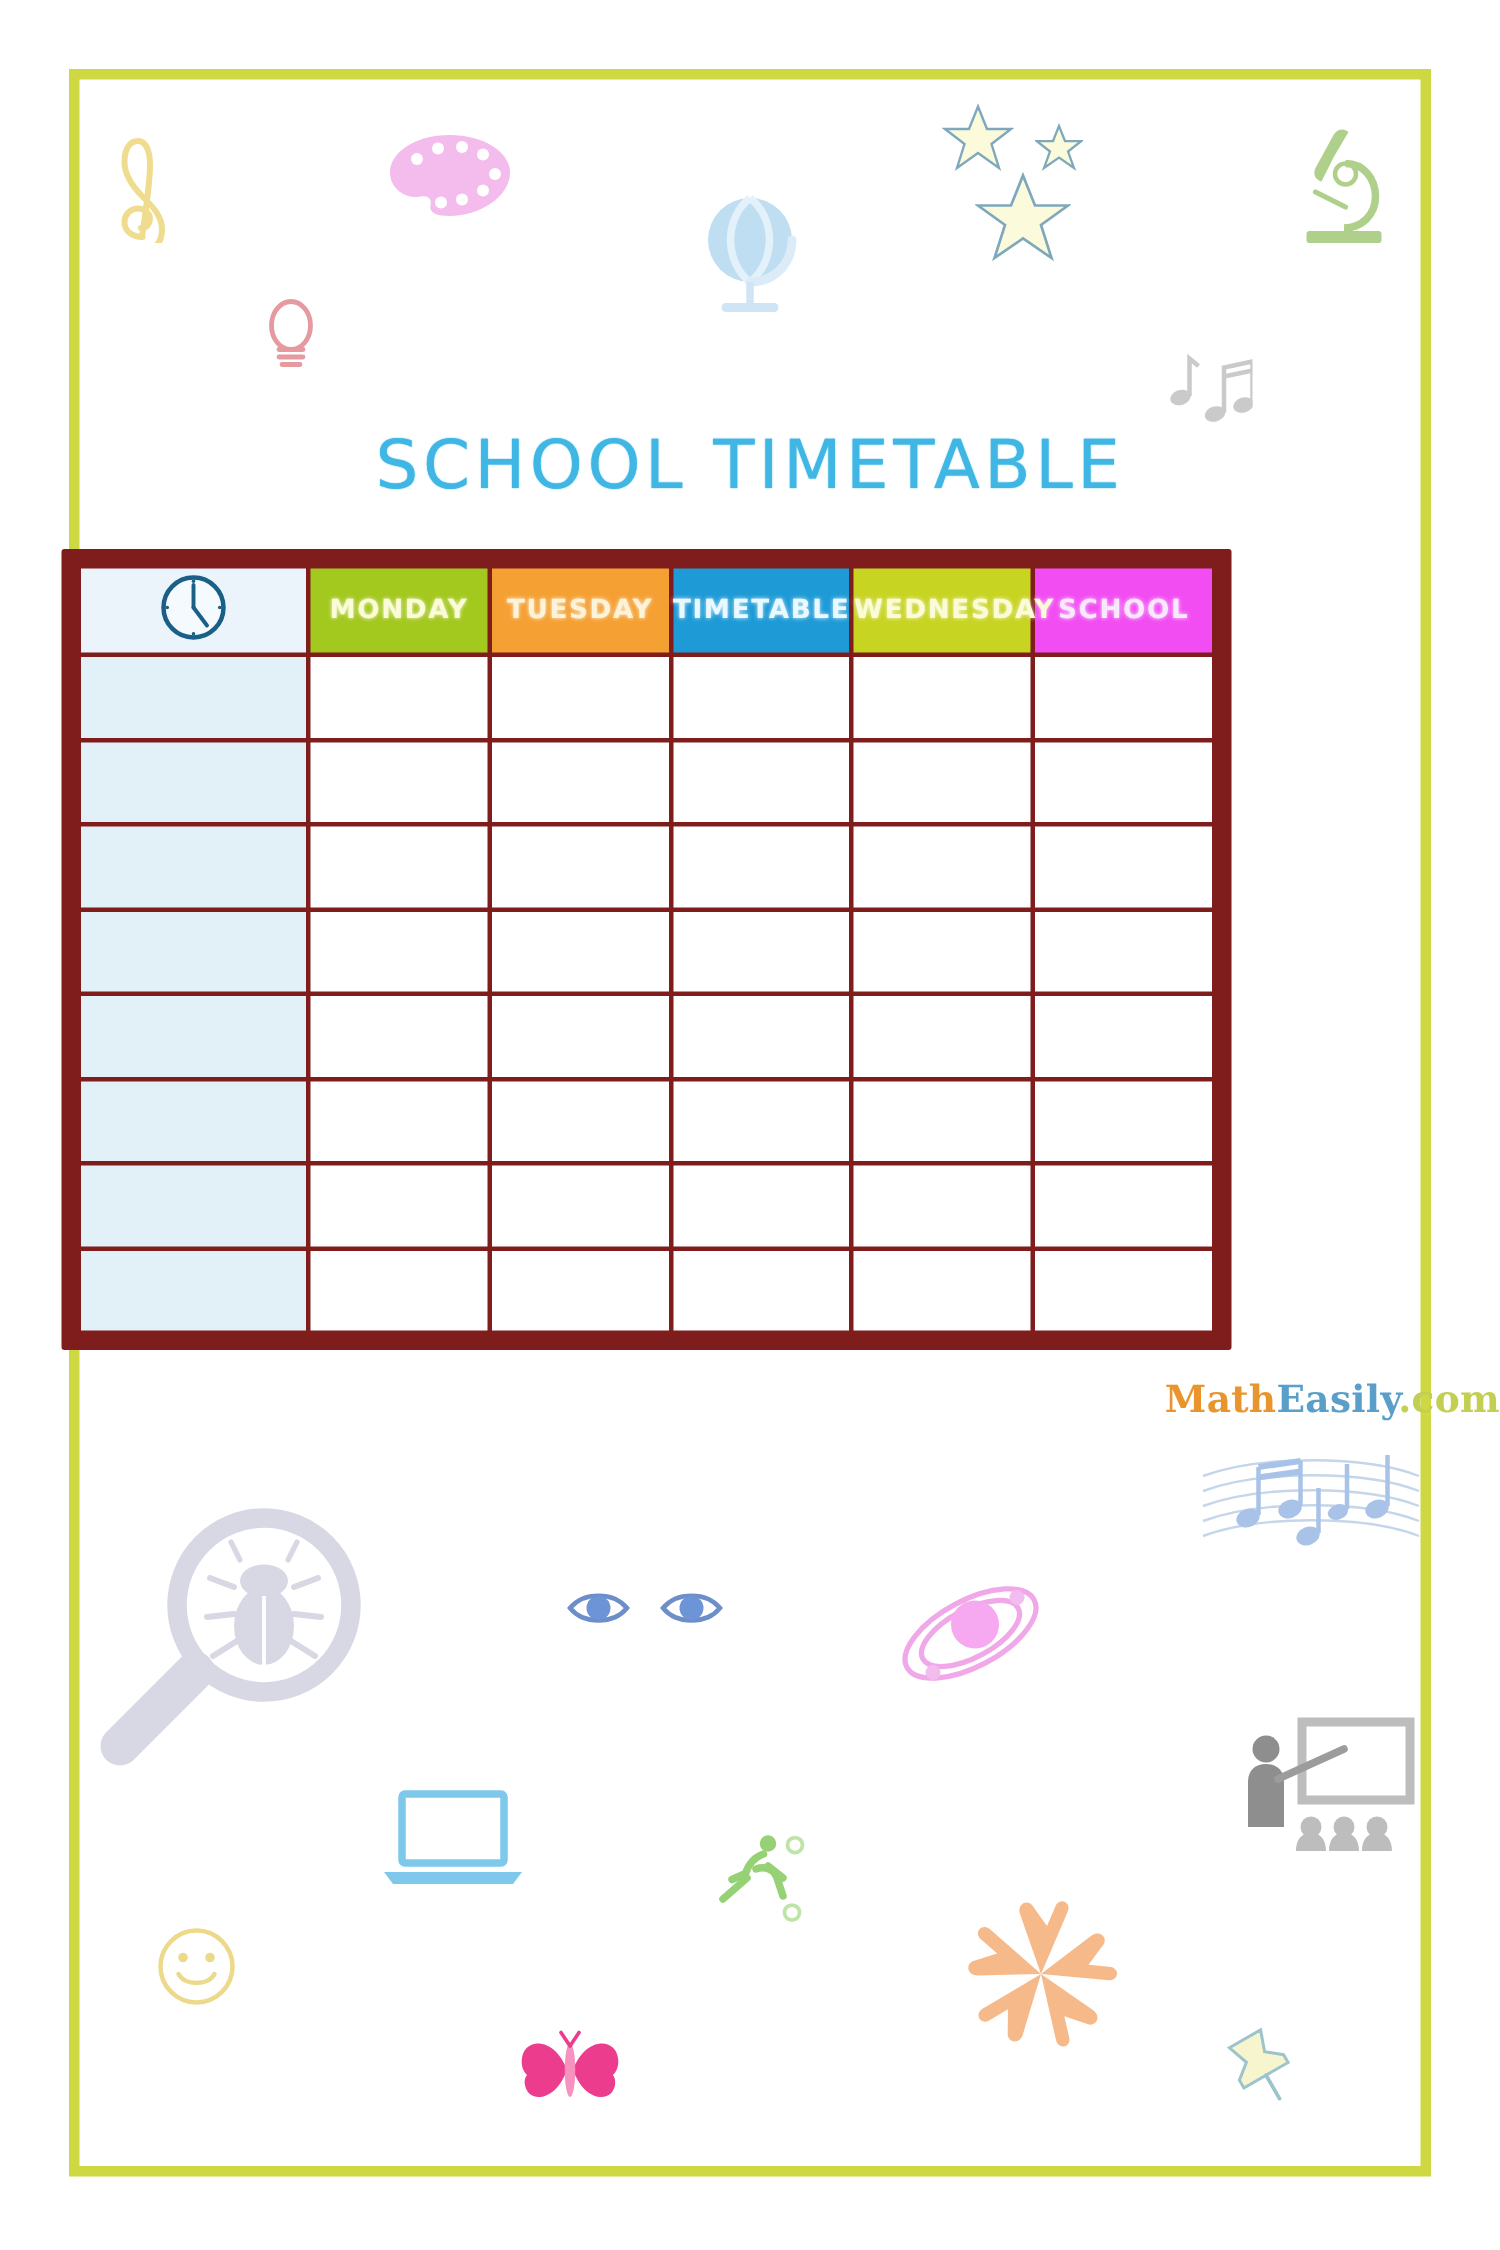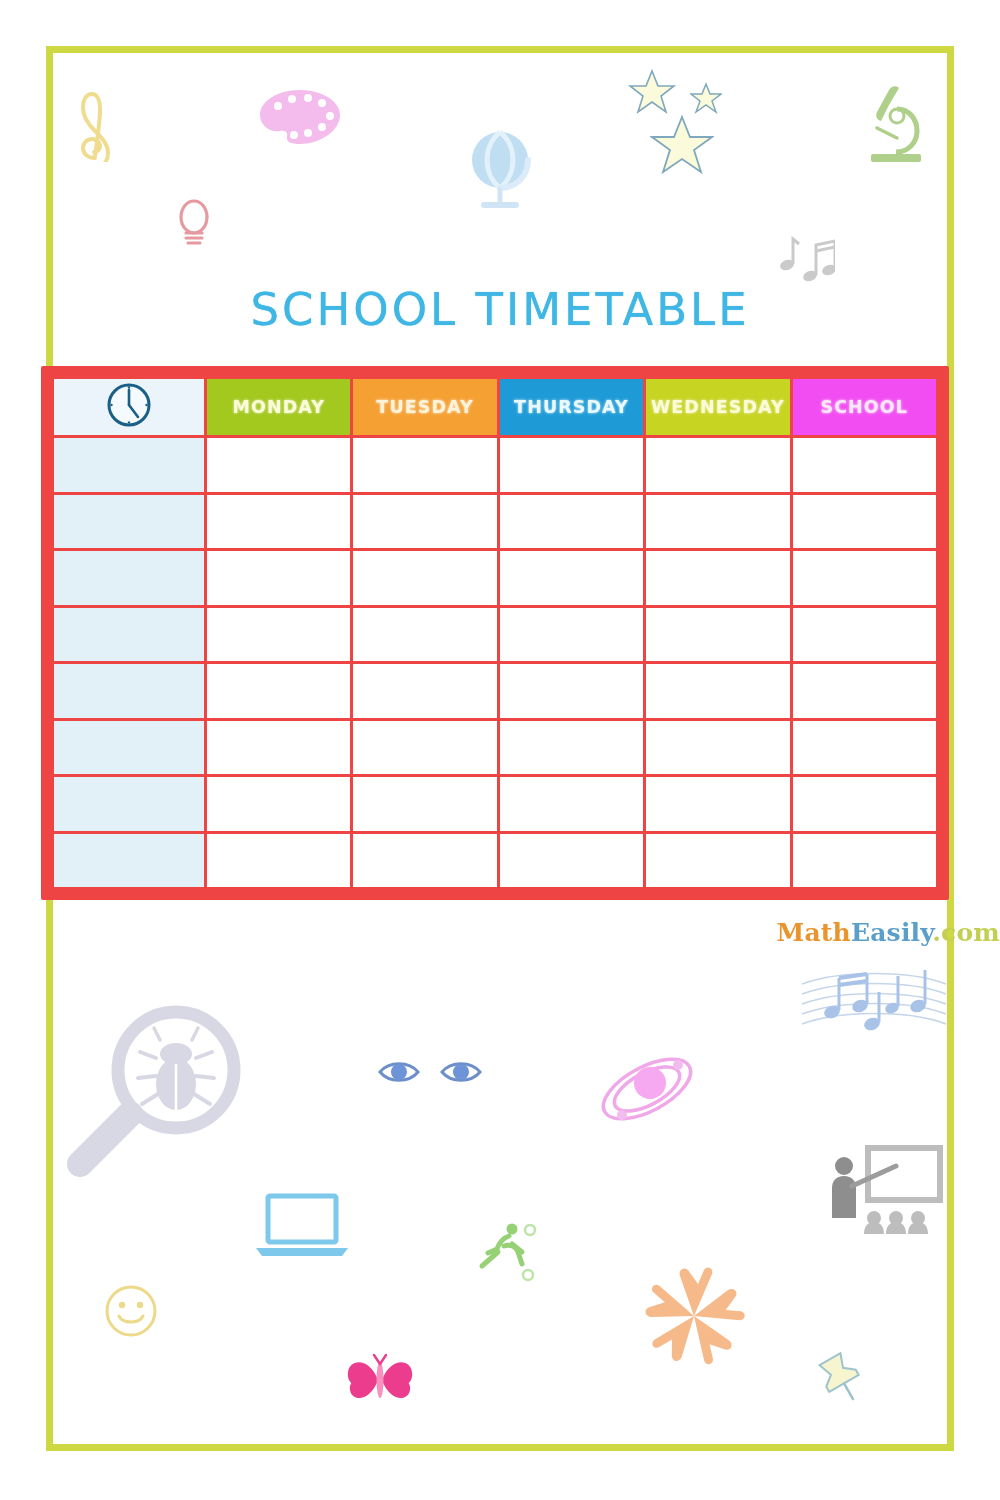--- a/index.html
+++ b/index.html
@@ -43,22 +43,22 @@
     font-weight: normal;
     letter-spacing: 3px;
     color: #3FB6E3;
     text-shadow: 0 0 1px #3FB6E3;
   }
 
   
   #timetable-frame {
     position: absolute;
     left: 41px; top: 366px;
-    width: 908px; height: 534px;
-    background: #ef4444;
+    width: 780px; height: 534px;
+    background: #7f1d1d;
     box-sizing: border-box;
     padding: 10px;
     border-radius: 2px;
   }
   #timetable {
     width: 100%;
     height: 100%;
     border-collapse: separate;
     border-spacing: 3px;
     table-layout: fixed;
@@ -216,21 +216,21 @@
                 <line x1="24" y1="24" x2="33" y2="36" stroke="#1A5F85" stroke-width="2.6" stroke-linecap="round"></line>
                 <circle cx="24" cy="6.5" r="1.2" fill="#1A5F85"></circle>
                 <circle cx="41.5" cy="24" r="1.2" fill="#1A5F85"></circle>
                 <circle cx="24" cy="41.5" r="1.2" fill="#1A5F85"></circle>
                 <circle cx="6.5" cy="24" r="1.2" fill="#1A5F85"></circle>
               </svg>
             </span>
           </th>
           <th class="th-day" style="background:#A3C81E; color:#FBFBD8;">MONDAY</th>
           <th class="th-day" style="background:#F5A033; color:#FDF3D8;">TUESDAY</th>
-          <th class="th-day" style="background:#1E9BD7; color:#EAF9FF;">THURSDAY</th>
+          <th class="th-day" style="background:#1E9BD7; color:#EAF9FF;">TIMETABLE</th>
           <th class="th-day" style="background:#C8D422; color:#FBFBD8;">WEDNESDAY</th>
           <th class="th-day" style="background:#F24DF2; color:#F8E8FB;">SCHOOL</th>
         </tr>
       </thead>
       <tbody id="timetable-body">
           <tr>
             <td class="time-cell"></td>
             <td class="slot-cell"></td>
             <td class="slot-cell"></td>
             <td class="slot-cell"></td>

